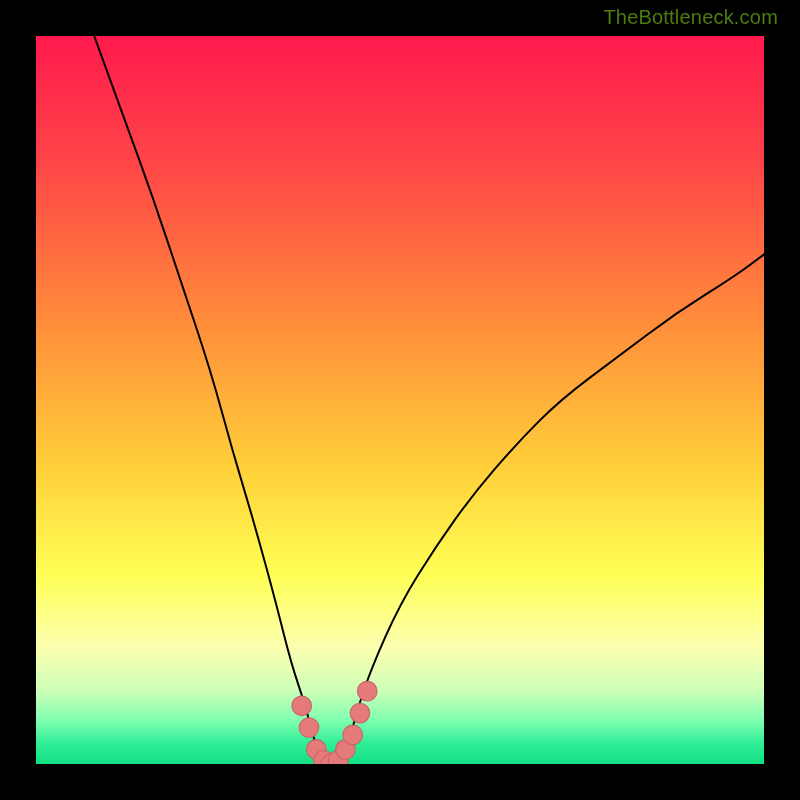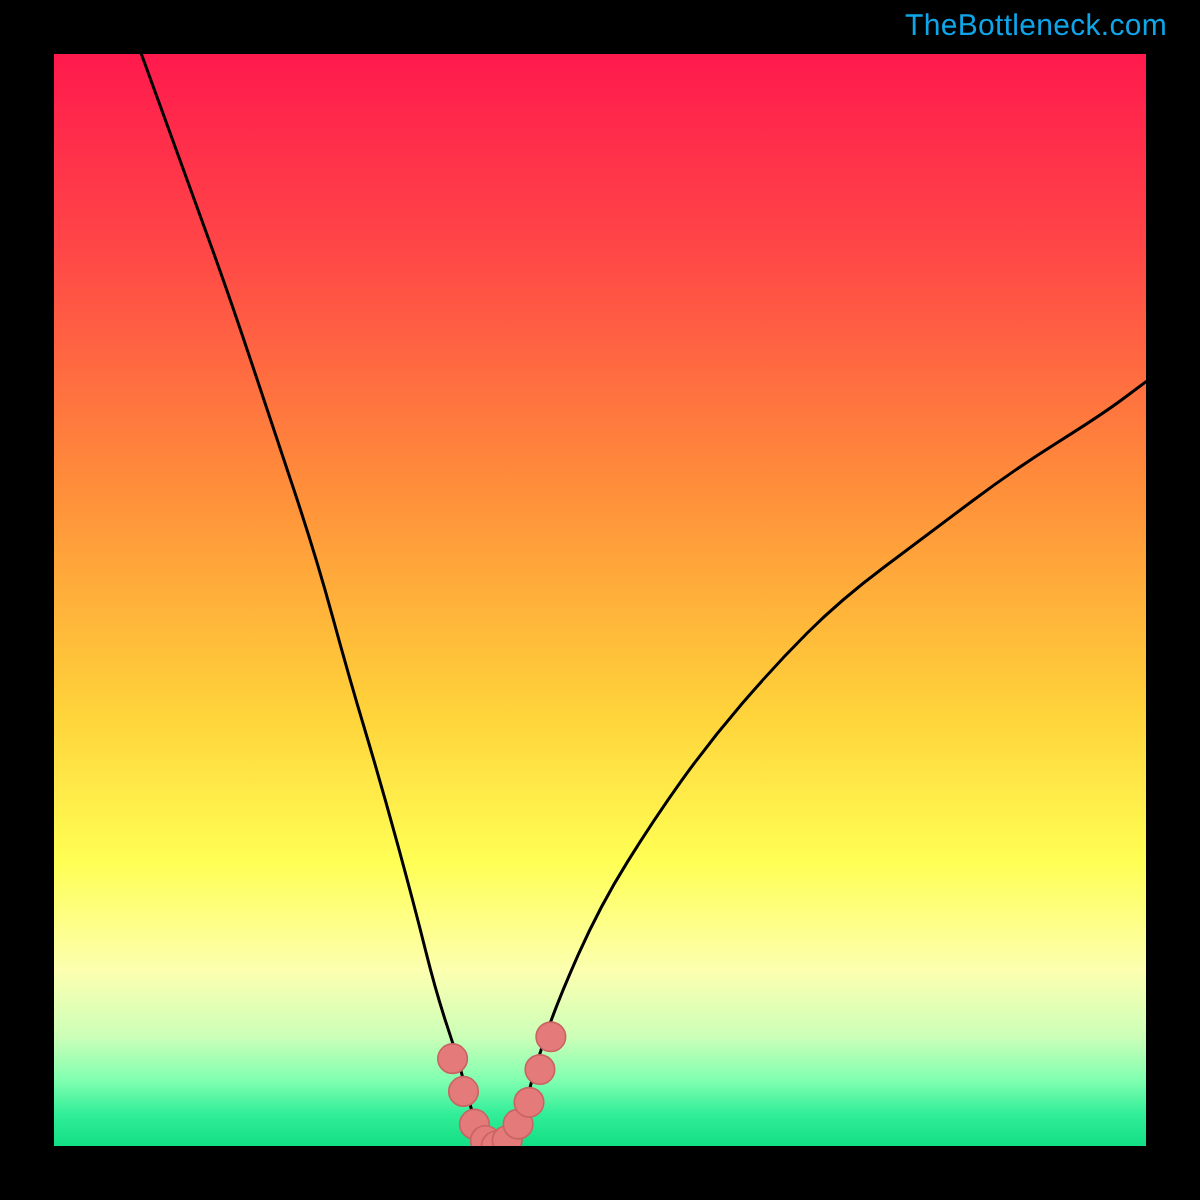--- a/index.html
+++ b/index.html
@@ -28,21 +28,21 @@
     overflow: hidden;
   }
   .gradient {
     position: absolute;
     inset: 0;
   }
   .watermark {
     position: absolute;
     top: 6px;
     right: 22px;
-    color: #0ea5e9;
+    color: #4d7c0f;
     font-size: 20px;
     font-weight: 400;
     letter-spacing: 0.2px;
   }
   svg.curve {
     position: absolute;
     inset: 0;
     width: 100%;
     height: 100%;
   }

